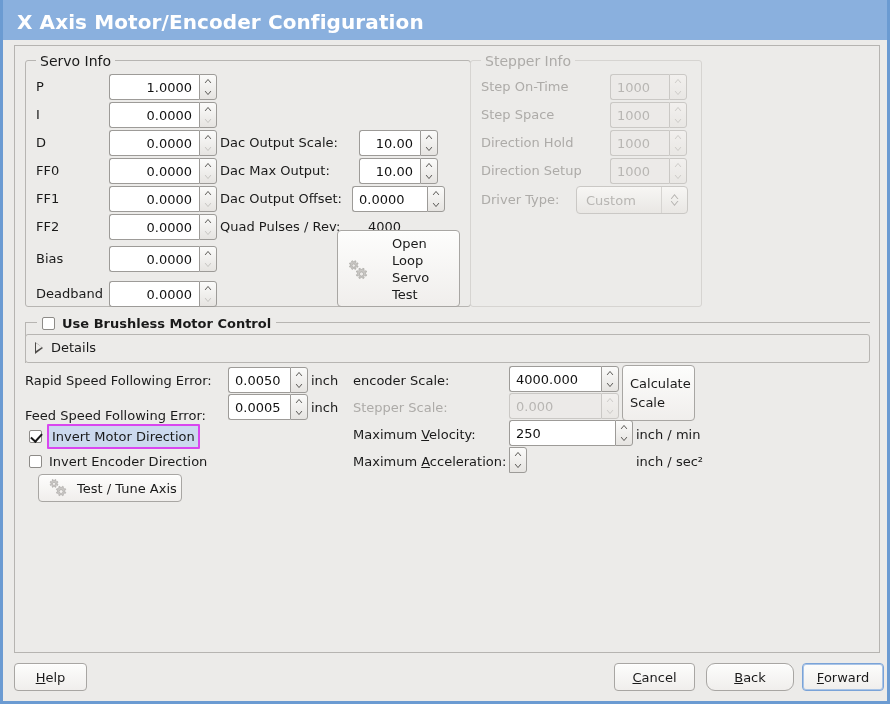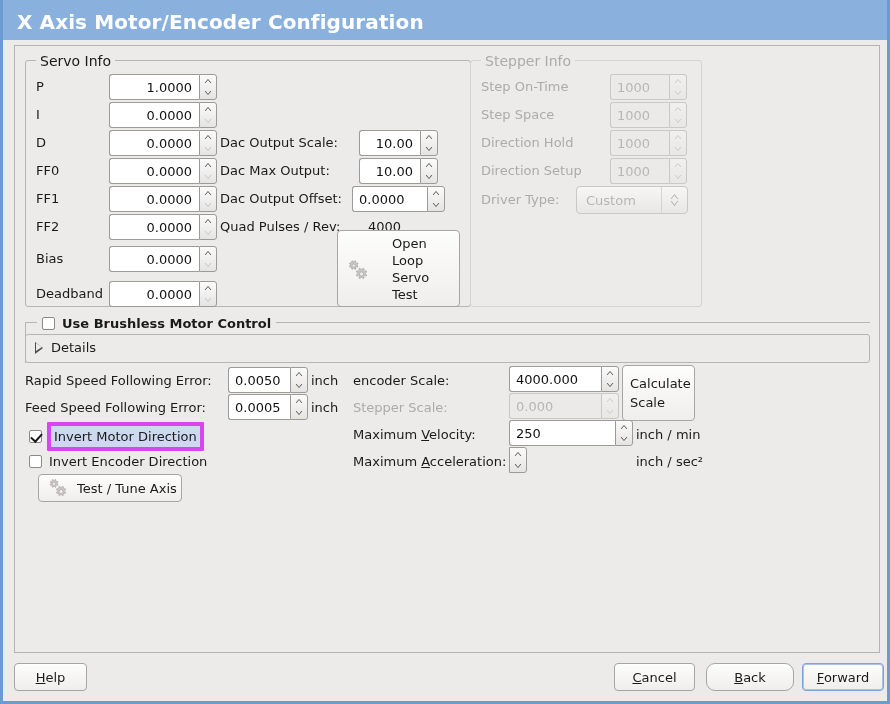--- a/index.html
+++ b/index.html
@@ -222,21 +222,21 @@
     transform: rotate(42deg);
   }
   .cb .cbtext {
     margin-left: 7px;
     font-size: 13px;
     white-space: nowrap;
     color: #1a1a1a;
   }
   .cb.selected .cbtext {
     background: #ccd9ee;
-    border: 4px solid #d946ef;
+    border: 2px solid #d946ef;
     padding: 3px 3px;
     margin-left: 5px;
     border-radius: 1px;
   }
   .cb .cbtext.bold { font-weight: bold; }
 
   
   #details-box {
     position: absolute;
     left: 10px; top: 288px;
@@ -477,21 +477,21 @@
     <span class="lbl" style="left:10px; top:327px;">Rapid Speed Following Error:</span>
     <div class="spin" style="left:213px; top:321px; width:80px;">
       <div class="field left">0.0050</div>
       <div class="btns">
           <div class="ar up"></div>
           <div class="ar dn"></div>
         </div>
     </div>
     <span class="lbl" style="left:296px; top:327px;">inch</span>
 
-    <span class="lbl" style="left:10px; top:354px;">Feed Speed Following Error:</span>
+    <span class="lbl" style="left:10px; top:362px;">Feed Speed Following Error:</span>
     <div class="spin" style="left:213px; top:348px; width:80px;">
       <div class="field left">0.0005</div>
       <div class="btns">
           <div class="ar up"></div>
           <div class="ar dn"></div>
         </div>
     </div>
     <span class="lbl" style="left:296px; top:354px;">inch</span>
 
     <div class="cb checked selected" style="left:14px; top:381px;">

